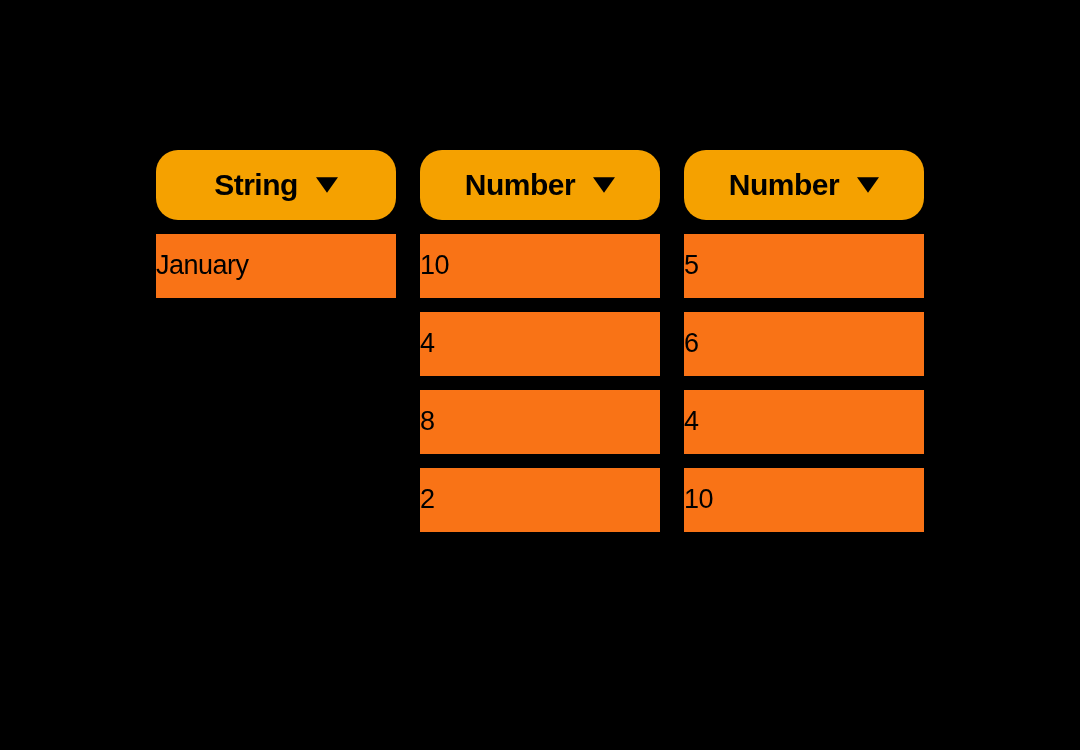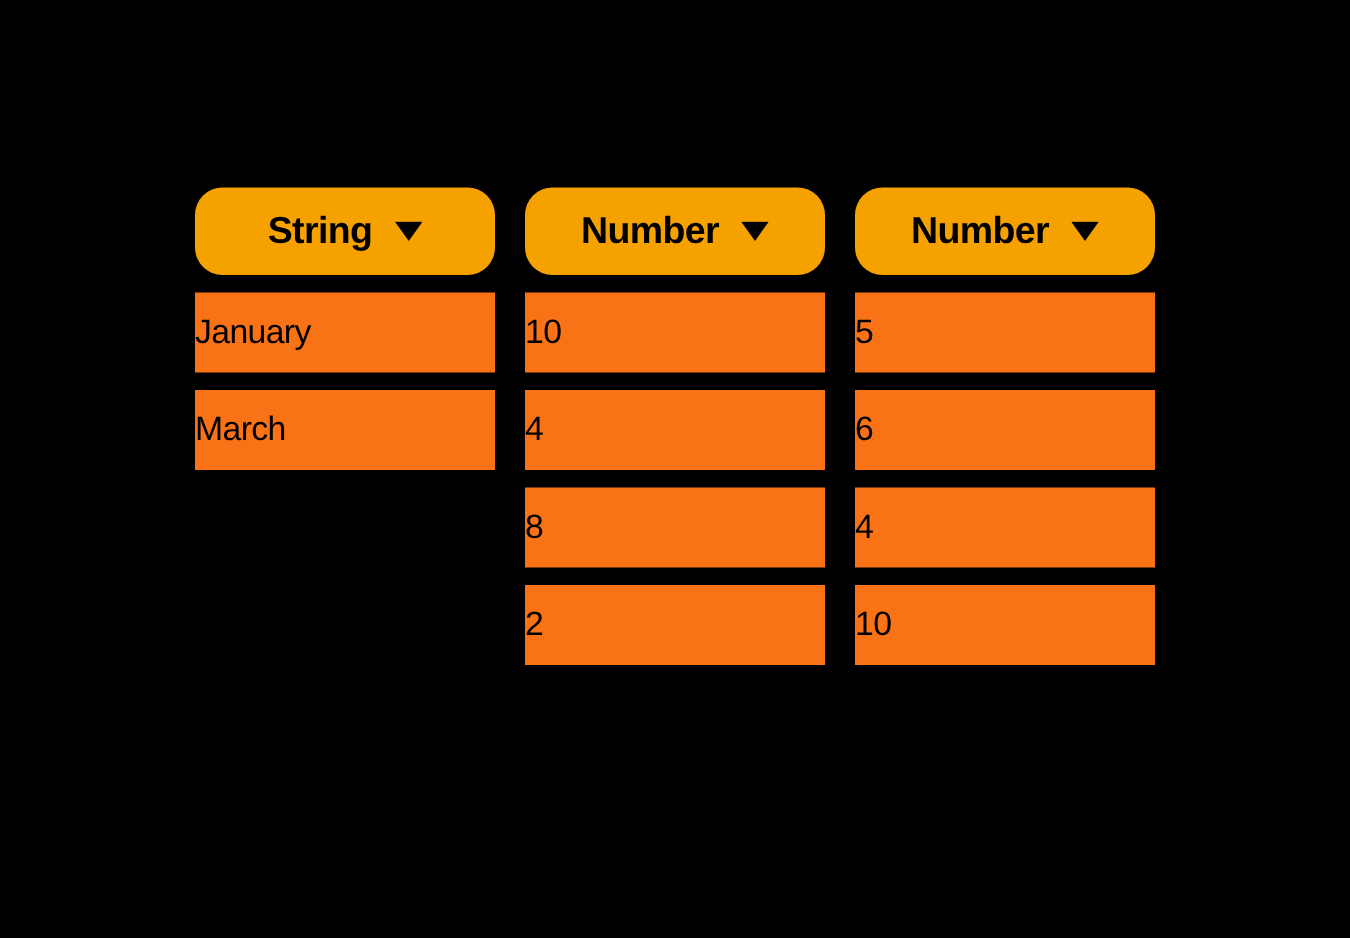--- a/index.html
+++ b/index.html
@@ -80,23 +80,20 @@
         <span class="header-label">String</span>
         <span class="caret">
           <svg viewBox="0 0 20 14">
               <polygon points="0,0 20,0 10,14" fill="#000"></polygon>
             </svg>
         </span>
       </div>
       <div class="cell">
         <span class="cell-text">January</span>
       </div>
-      <div class="cell">
-        <span class="cell-text">March</span>
-      </div>
     </div>
 
     <div class="col">
       <div class="header">
         <span class="header-label">Number</span>
         <span class="caret">
           <svg viewBox="0 0 20 14">
               <polygon points="0,0 20,0 10,14" fill="#000"></polygon>
             </svg>
         </span>

